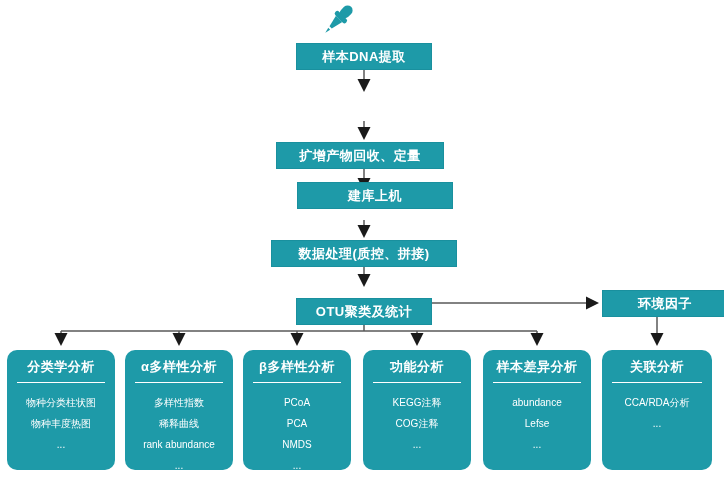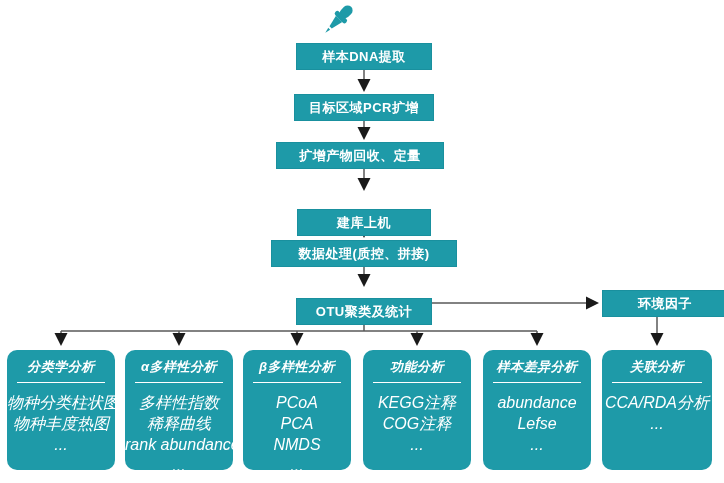--- a/index.html
+++ b/index.html
@@ -9,29 +9,29 @@
   }
   #connectors{position:absolute;left:0;top:0;width:724px;height:483px;}
   .node{
     position:absolute;height:27px;background:#1E9AA8;border-radius:0;
     color:#ffffff;display:flex;align-items:center;justify-content:center;
     font-size:13px;font-weight:bold;letter-spacing:.5px;white-space:nowrap;
     box-shadow:0 0 0 1px rgba(0,90,100,0.15) inset;
   }
   .abox{
     position:absolute;top:350px;height:120px;background:#1E9AA8;border-radius:10px;
-    color:#ffffff;box-sizing:border-box;font-style:italic;
+    color:#ffffff;box-sizing:border-box;
   }
   .abox-title{
     margin-top:8px;text-align:center;font-size:13px;font-weight:bold;
     letter-spacing:.5px;white-space:nowrap;
   }
   .abox-divider{border-top:1px solid #ffffff;margin:6px 10px 9px 10px;height:0;}
   .abox-item{
-    text-align:center;font-size:16px;line-height:21px;color:#ffffff;white-space:nowrap;
+    text-align:center;font-size:10px;line-height:21px;color:#ffffff;white-space:nowrap;
   }
   #dropper{position:absolute;left:310px;top:0;}
 </style>
 </head>
 <body>
 
 <div id="canvas">
 
   <svg id="connectors" width="724" height="483" viewBox="0 0 724 483">
     <defs>
@@ -62,27 +62,24 @@
       <rect x="-5" y="-20" width="10" height="14" rx="5"></rect>
       <rect x="-7.5" y="-8" width="15" height="5" rx="2.2"></rect>
       <path d="M-4.5,-3 L4.5,-3 L1.6,9 L-1.6,9 Z"></path>
       <path d="M-1.3,11 L1.3,11 L0,16.5 Z"></path>
     </g>
   </svg>
 
   <div class="node" style="left:296px;top:43px;width:136px">
       <span>样本DNA提取</span>
     </div>
-  <div class="node" style="left:294px;top:94px;width:140px">
-      <span>目标区域PCR扩增</span>
-    </div>
   <div class="node" style="left:276px;top:142px;width:168px">
       <span>扩增产物回收、定量</span>
     </div>
-  <div class="node" style="left:297px;top:209px;width:134px">
+  <div class="node" style="left:297px;top:182px;width:156px">
       <span>建库上机</span>
     </div>
   <div class="node" style="left:271px;top:240px;width:186px">
       <span>数据处理(质控、拼接)</span>
     </div>
   <div class="node" style="left:296px;top:298px;width:136px">
       <span>OTU聚类及统计</span>
     </div>
 
   <div class="node" style="left:602px;top:290px;width:126px">

